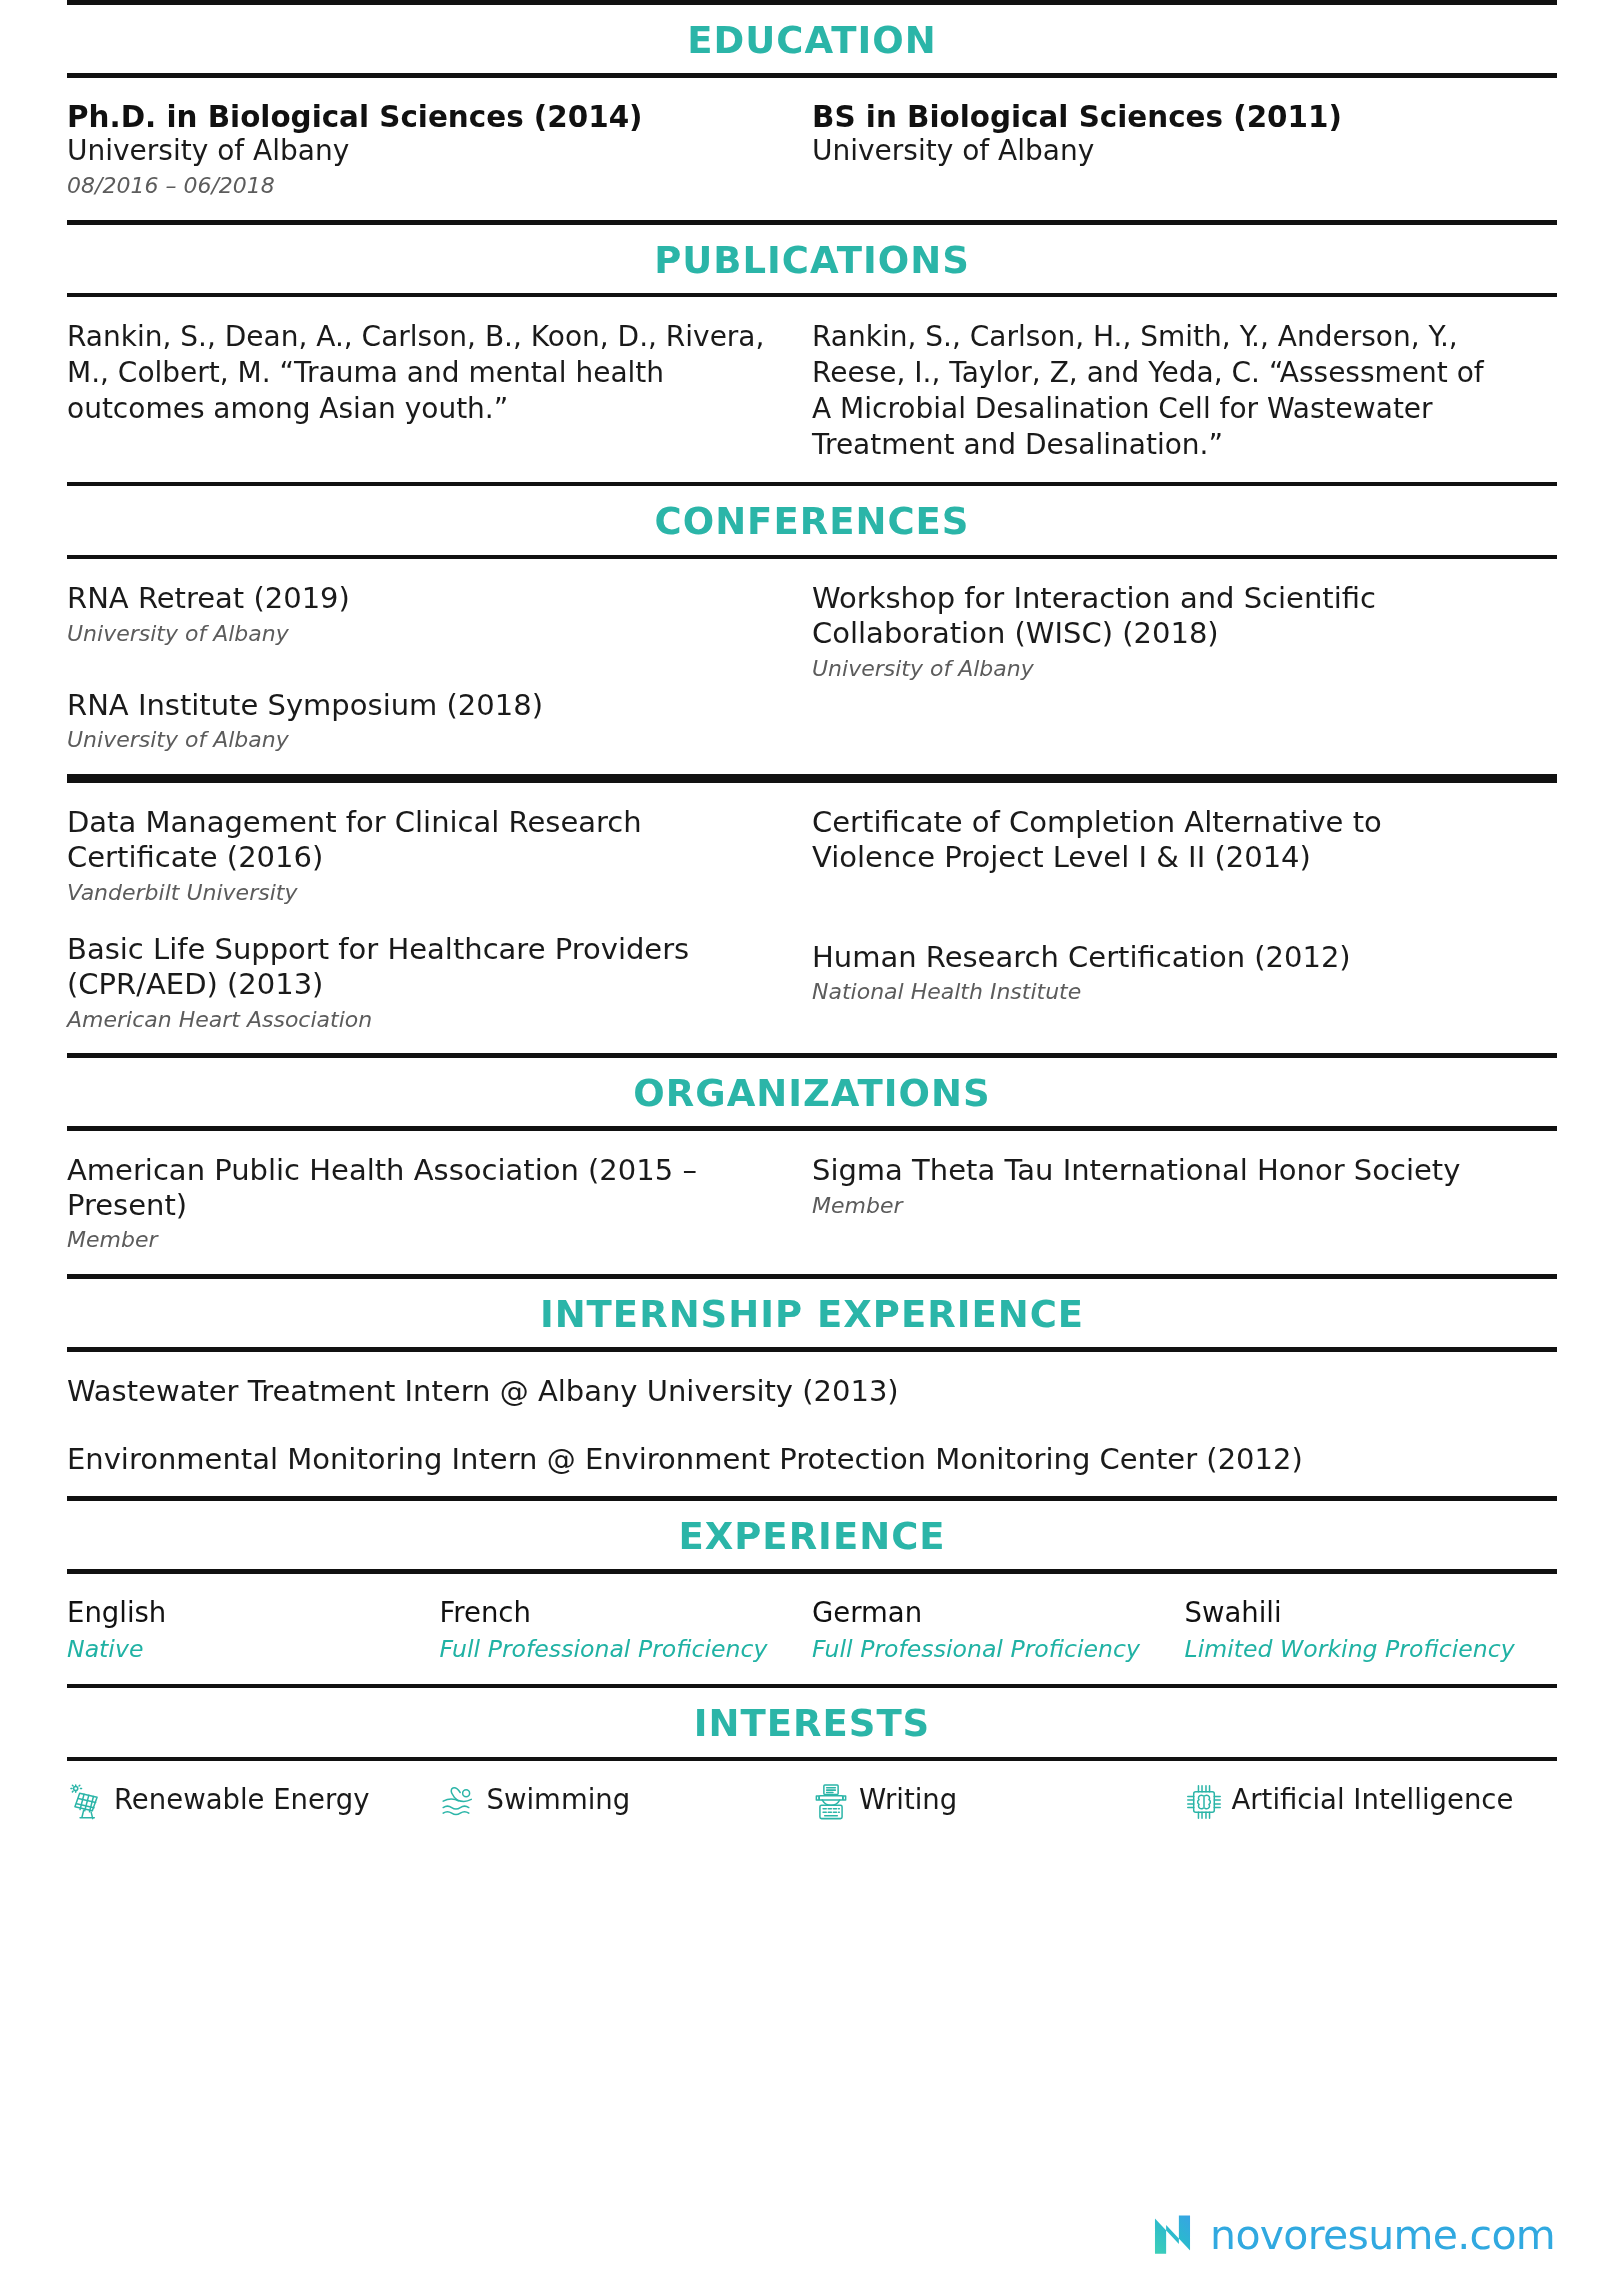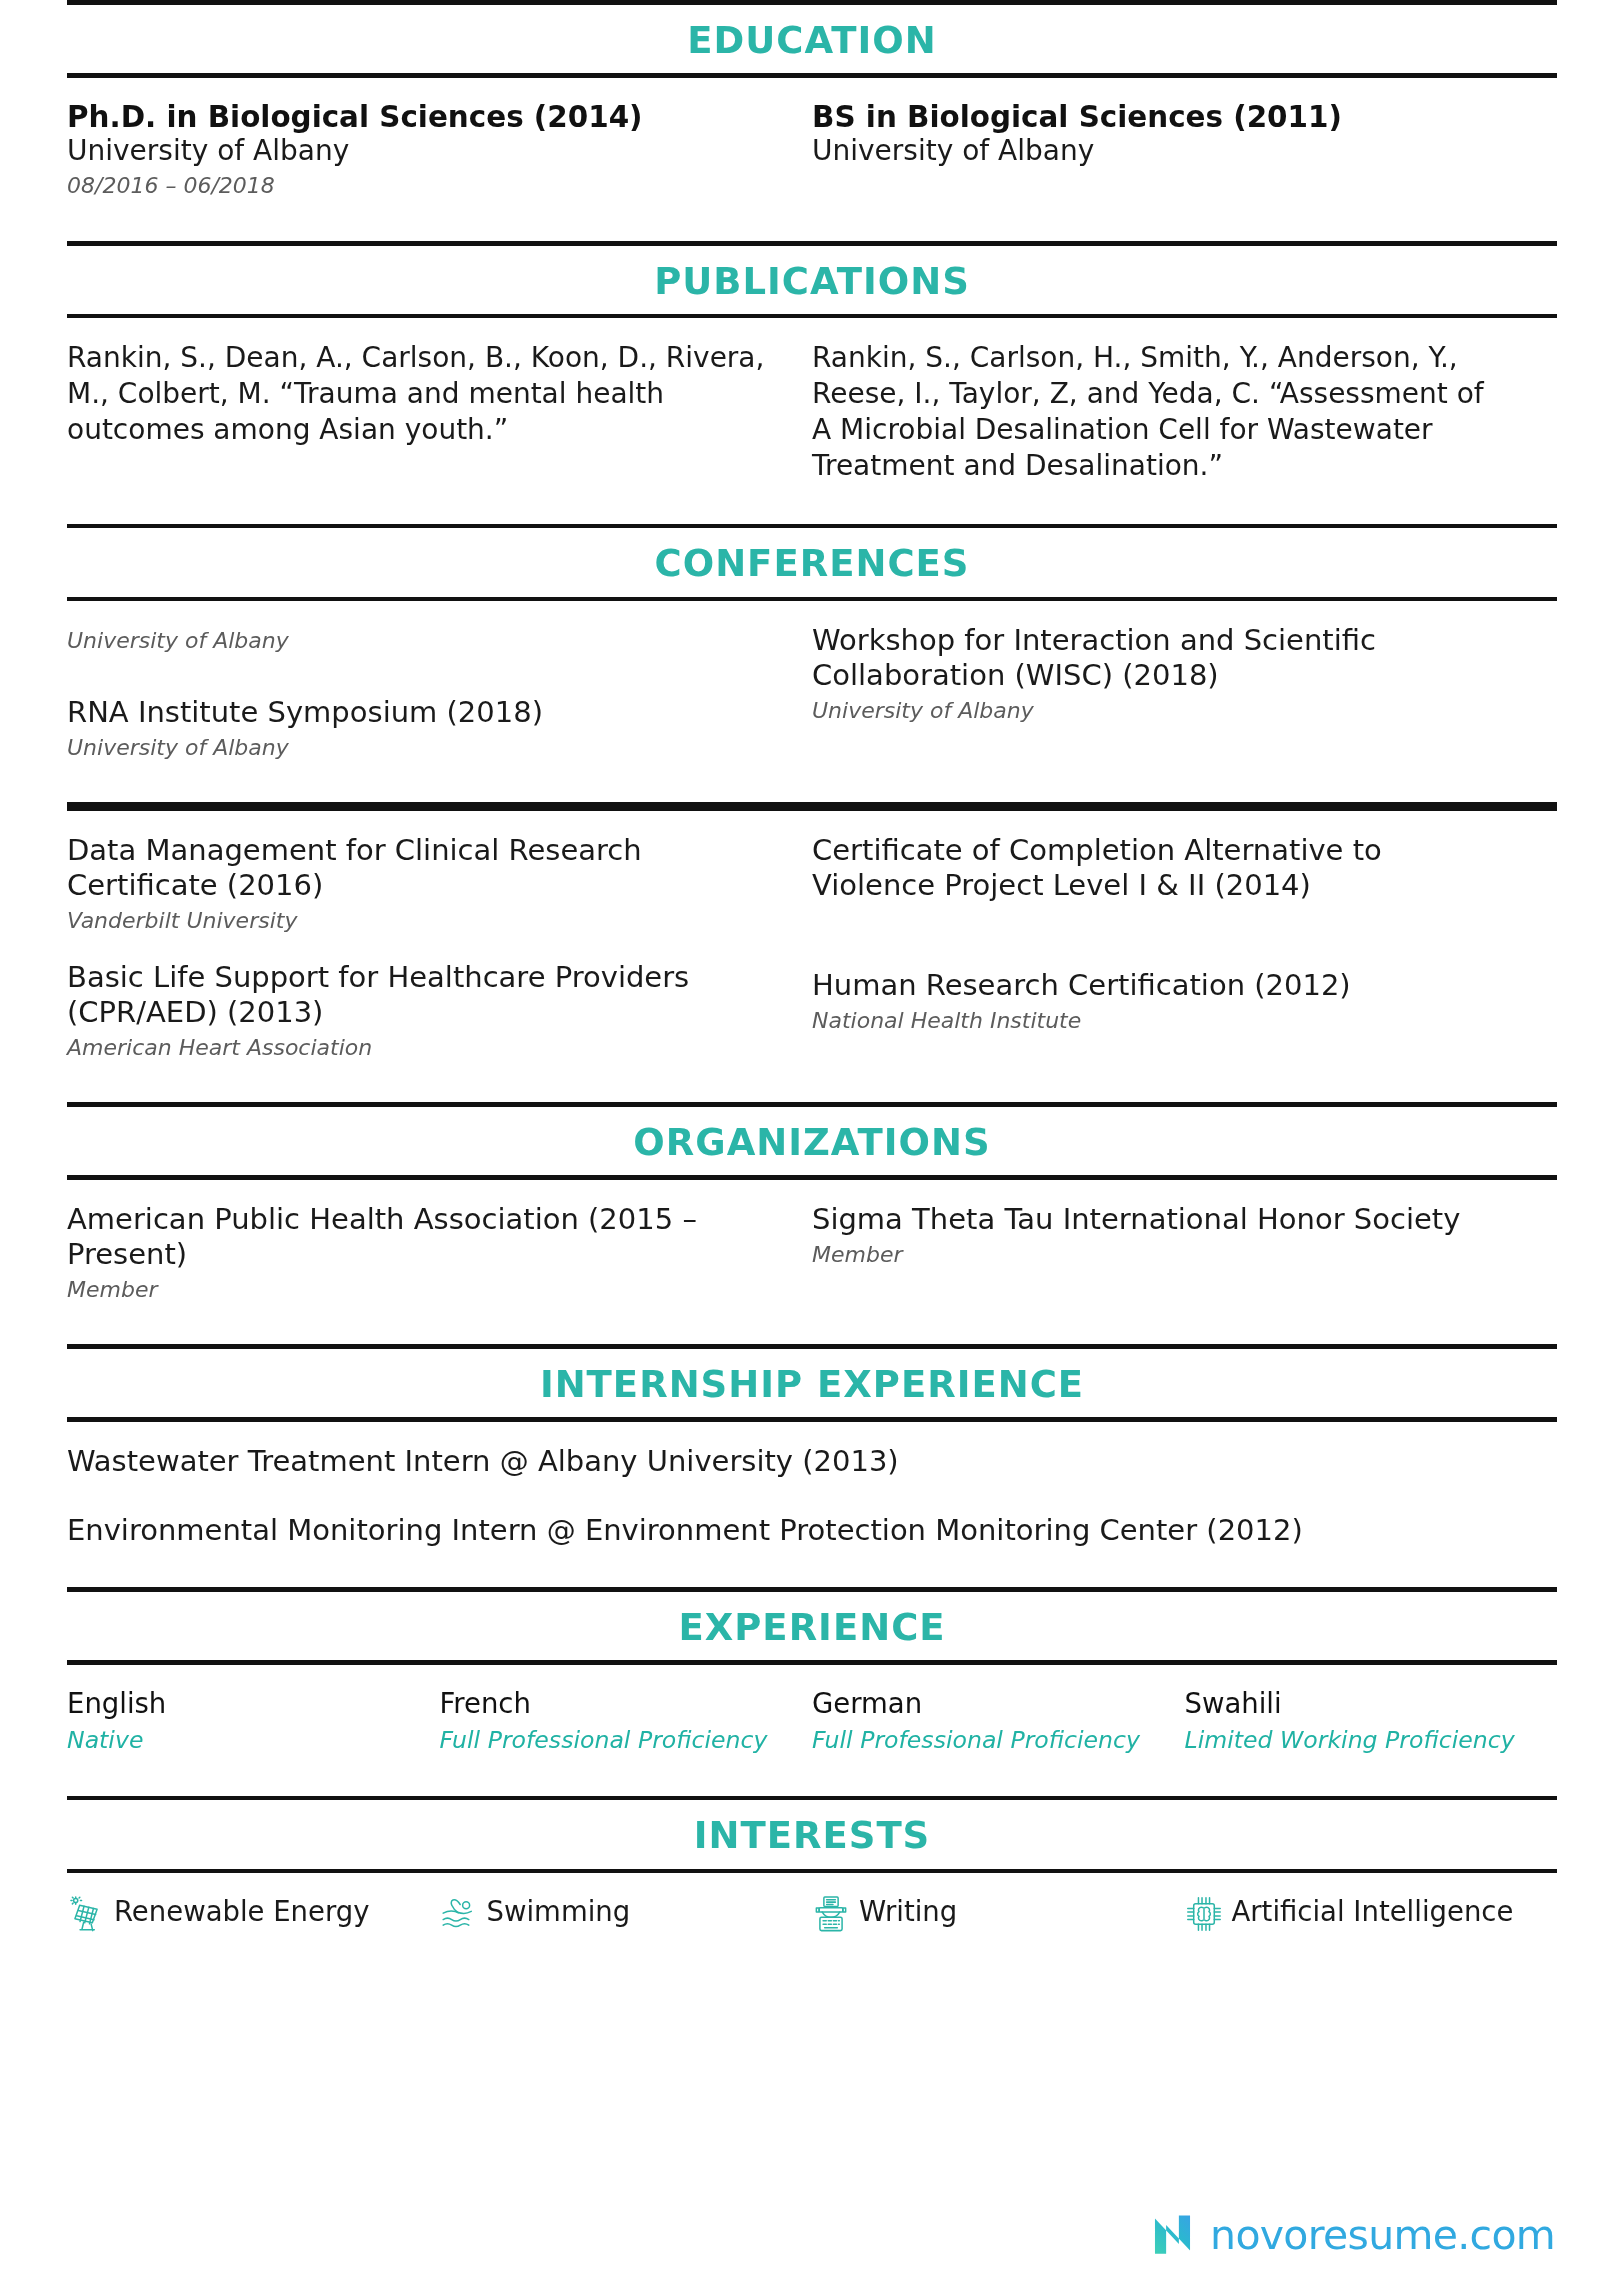--- a/index.html
+++ b/index.html
@@ -101,21 +101,21 @@
   }
   .lang-level {
     font-size: 23.6px;
     font-style: italic;
     color: #20b2a4;
     line-height: 1.25;
     margin-top: 6.5px;
   }
 
   .pad-top { padding-top: 22px; }
-  .pad-bot { padding-bottom: 40px; }
+  .pad-bot { padding-bottom: 19px; }
 
   
   .interest {
     display: flex;
     align-items: flex-start;
     gap: 9px;
   }
   .interest-label {
     font-size: 27.5px;
     color: #1a1a1a;
@@ -179,20 +179,21 @@
   </div>
 
   <div class="section">
     <div class="rule"></div>
     <div class="sec-head">CONFERENCES</div>
     <div class="rule"></div>
 
     <div class="cols2 pad-top pad-bot">
       <div class="col">
         <div class="entry">
+          <div class="title-reg">RNA Retreat (2019)</div>
           <div class="meta-italic">University of Albany</div>
         </div>
         <div class="entry" style="margin-top:39px;">
           <div class="title-reg">RNA Institute Symposium (2018)</div>
           <div class="meta-italic">University of Albany</div>
         </div>
       </div>
       <div class="col">
         <div class="entry">
           <div class="title-reg">Workshop for Interaction and Scientific Collaboration (WISC) (2018)</div>

